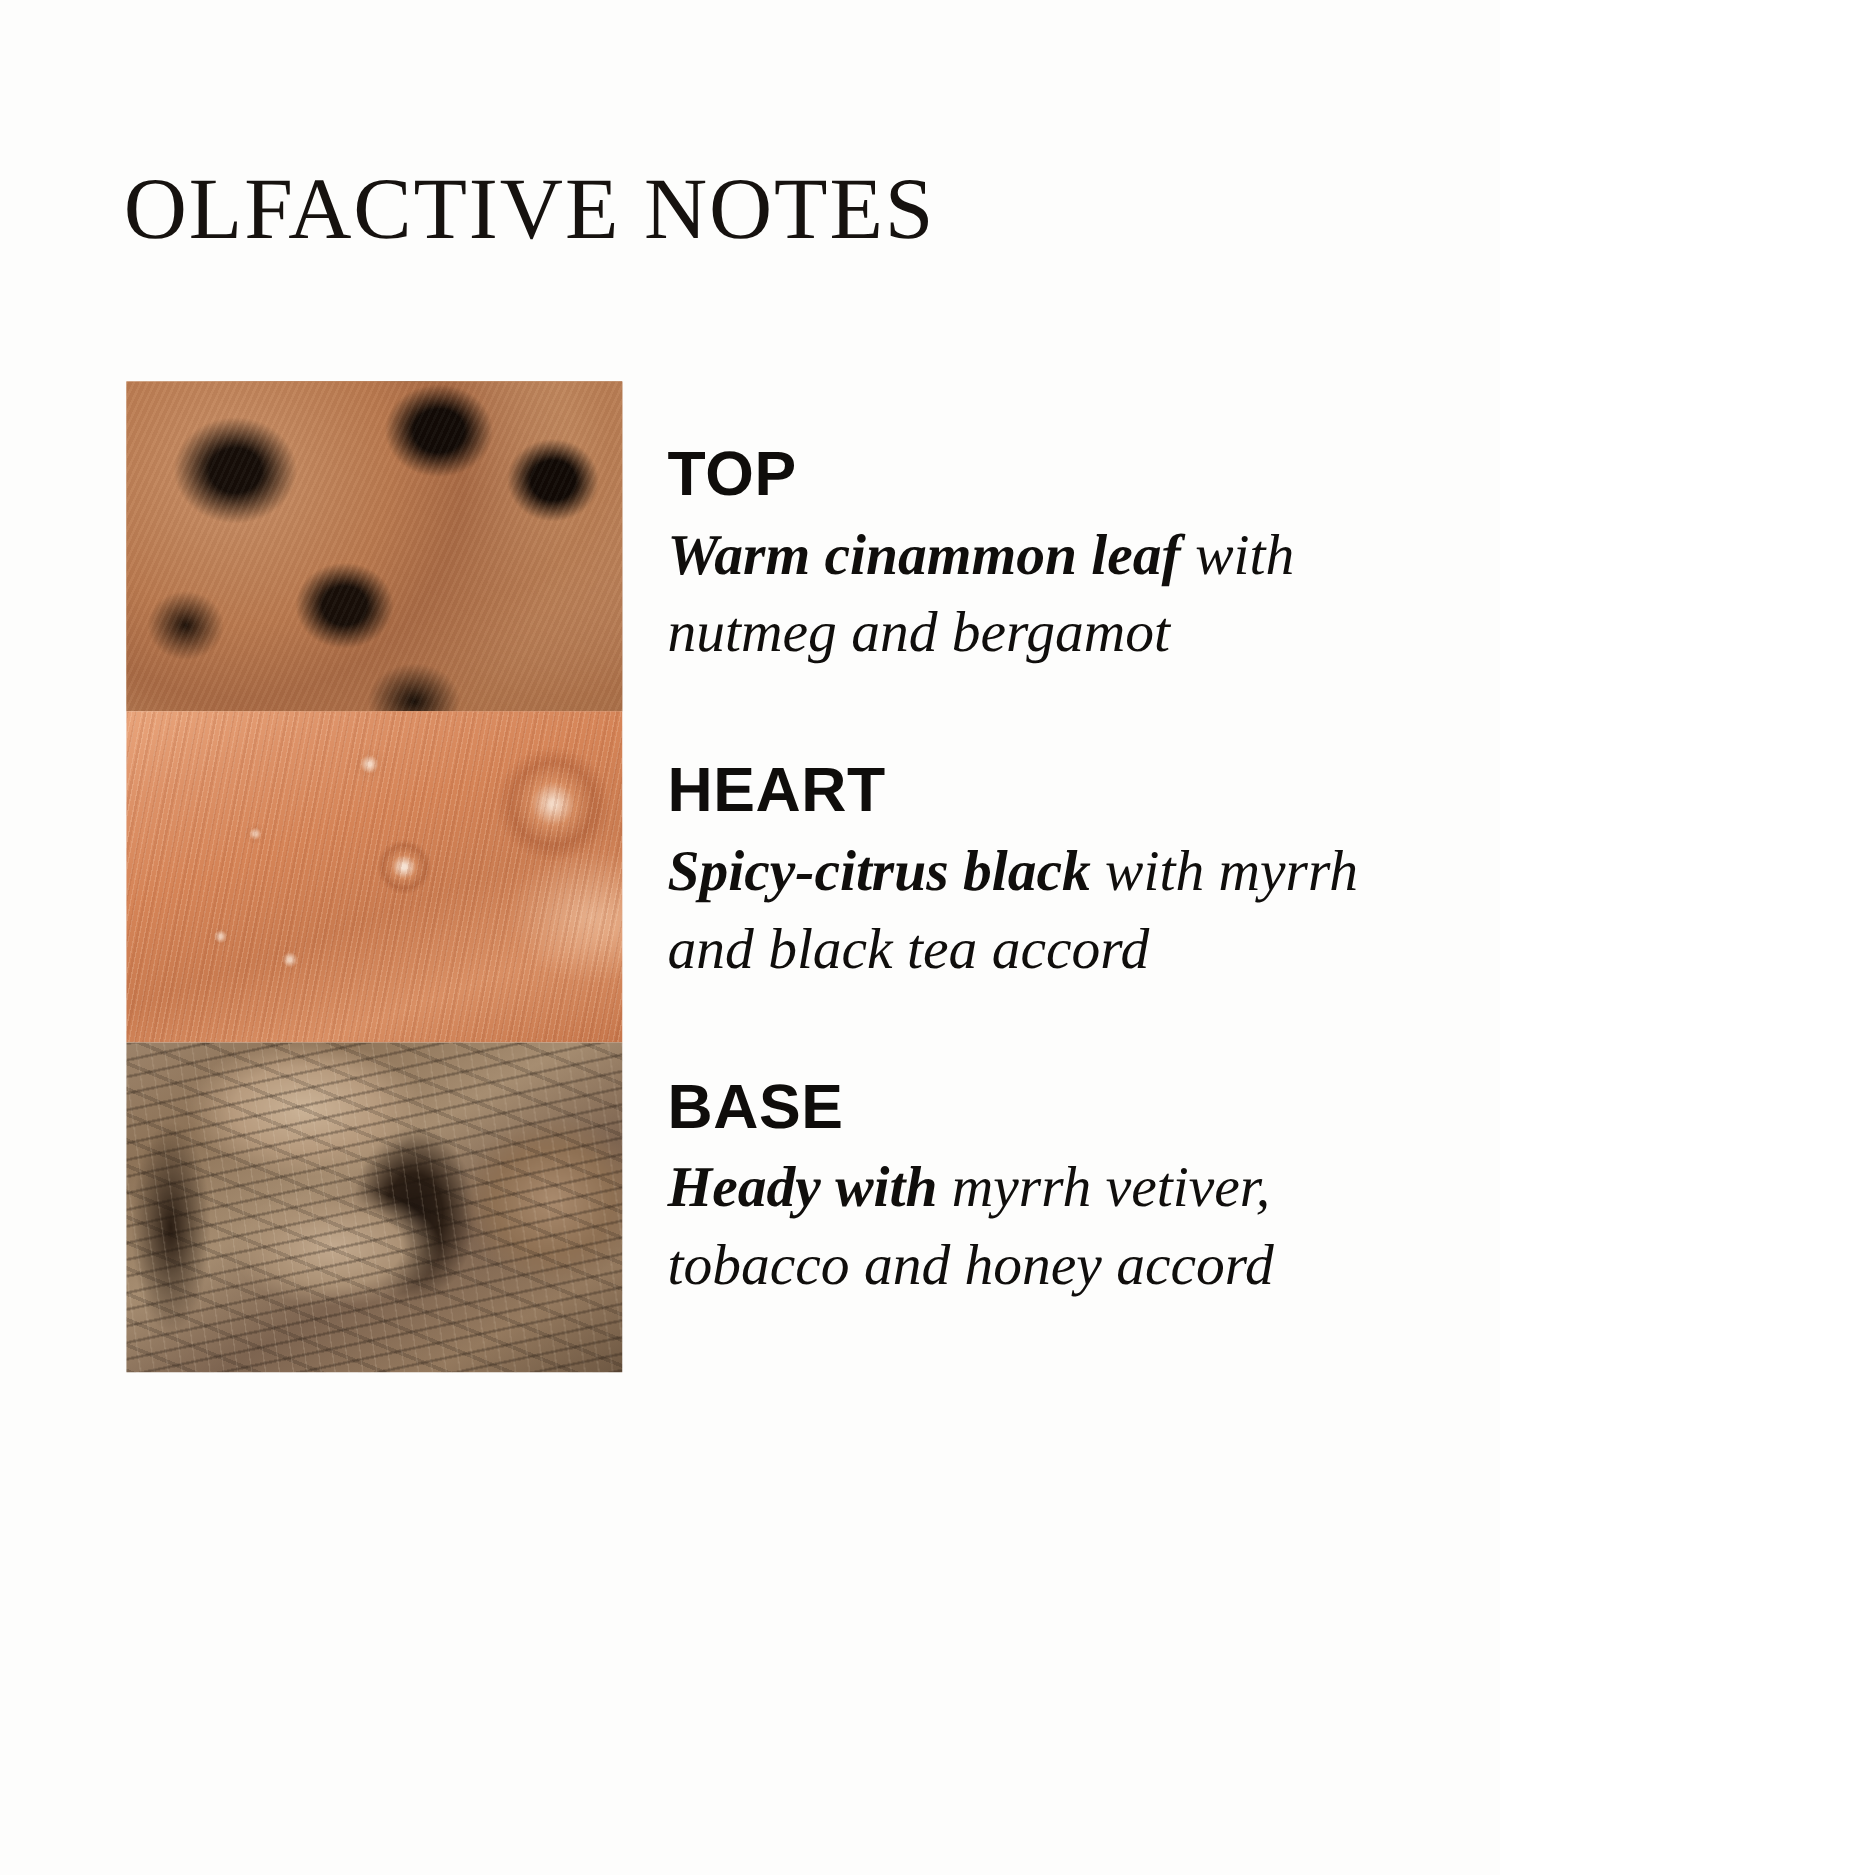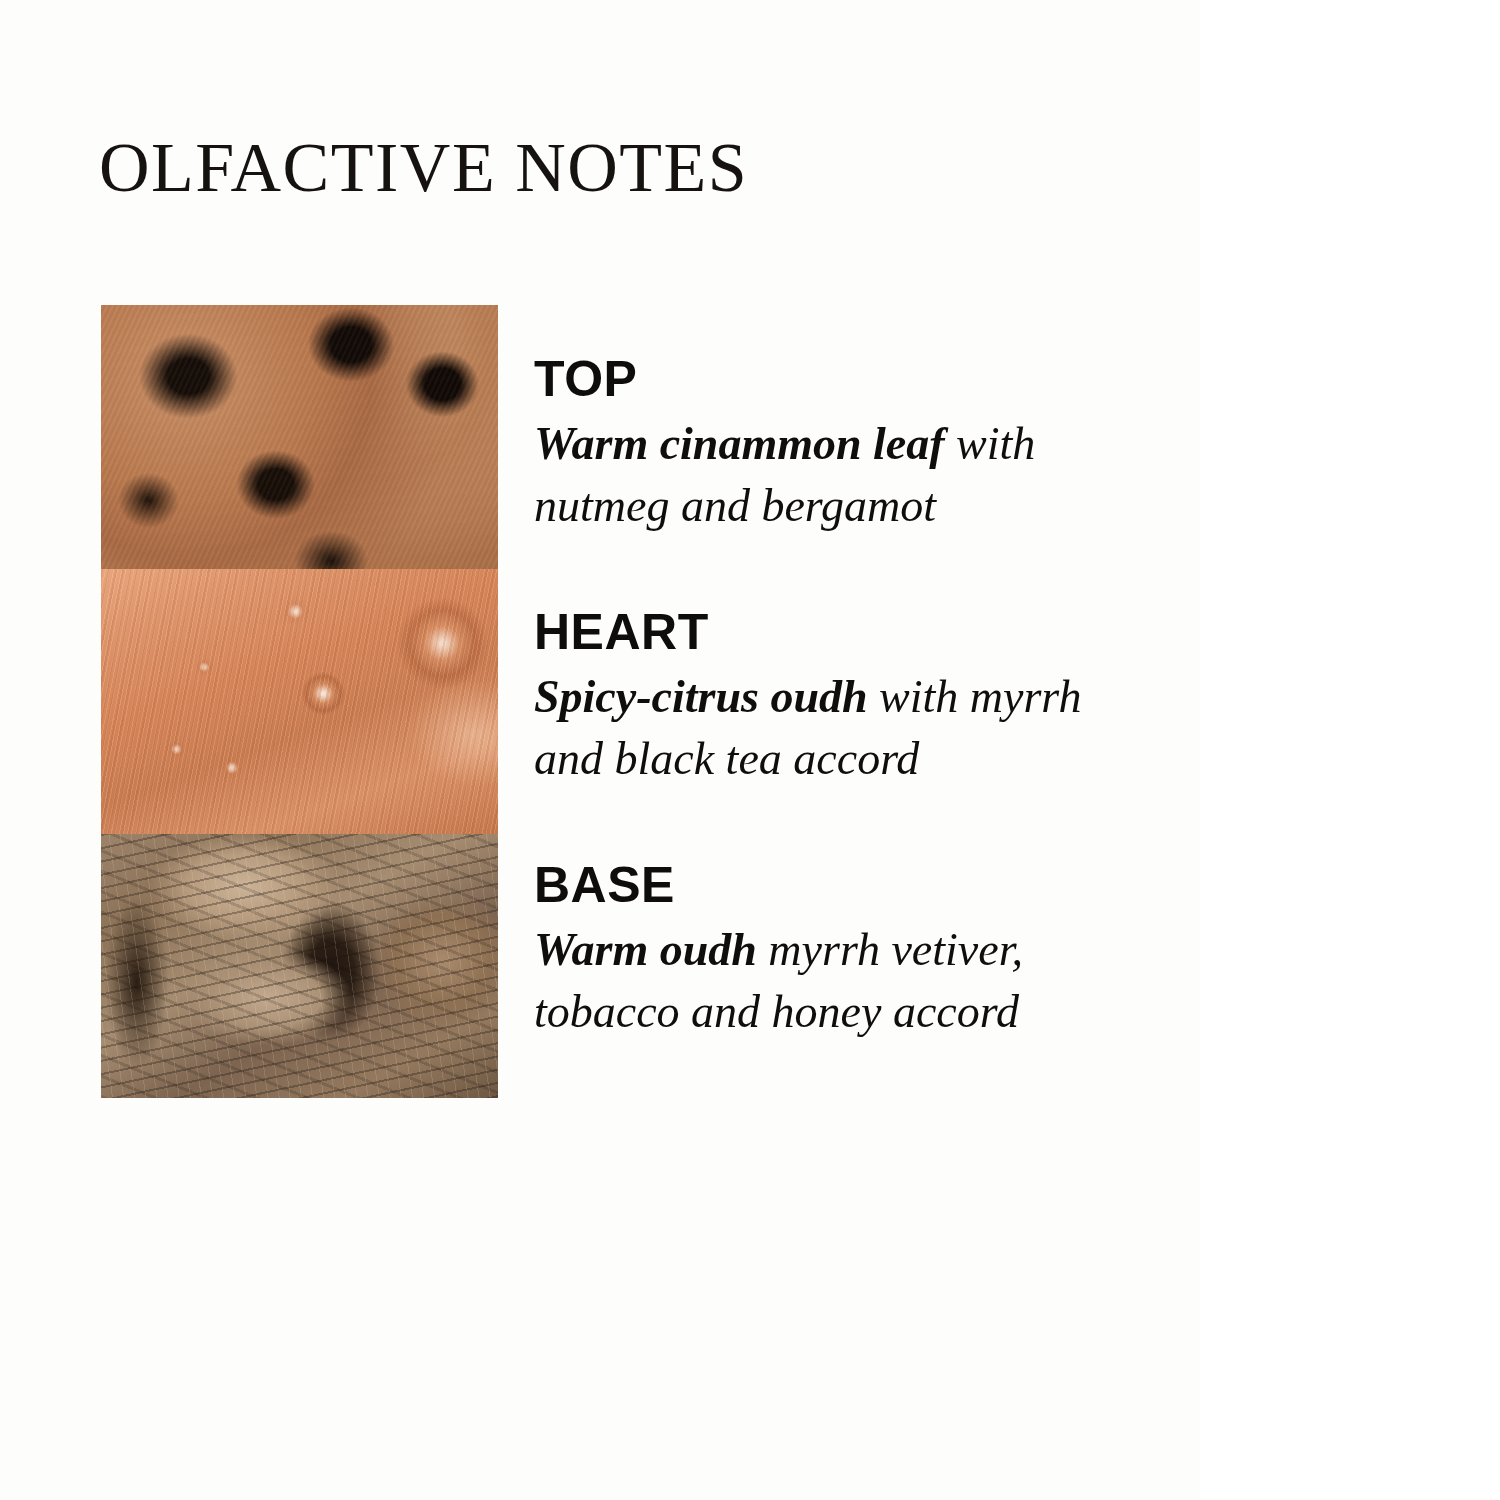--- a/index.html
+++ b/index.html
@@ -167,25 +167,25 @@
     <div class="note-block">
       <div class="note-label">TOP</div>
       <p class="note-desc">
         <span class="accent">Warm cinammon leaf</span><span> with nutmeg and bergamot</span>
       </p>
     </div>
 
     <div class="note-block">
       <div class="note-label">HEART</div>
       <p class="note-desc">
-        <span class="accent">Spicy-citrus oudh</span><span> with myrrh and black tea accord</span>
+        <span class="accent">Spicy-citrus black</span><span> with myrrh and black tea accord</span>
       </p>
     </div>
 
     <div class="note-block">
       <div class="note-label">BASE</div>
       <p class="note-desc">
-        <span class="accent">Warm oudh</span><span> myrrh vetiver, tobacco and honey accord</span>
+        <span class="accent">Heady with</span><span> myrrh vetiver, tobacco and honey accord</span>
       </p>
     </div>
 
   </div>
 </div>
 
 </body></html>

